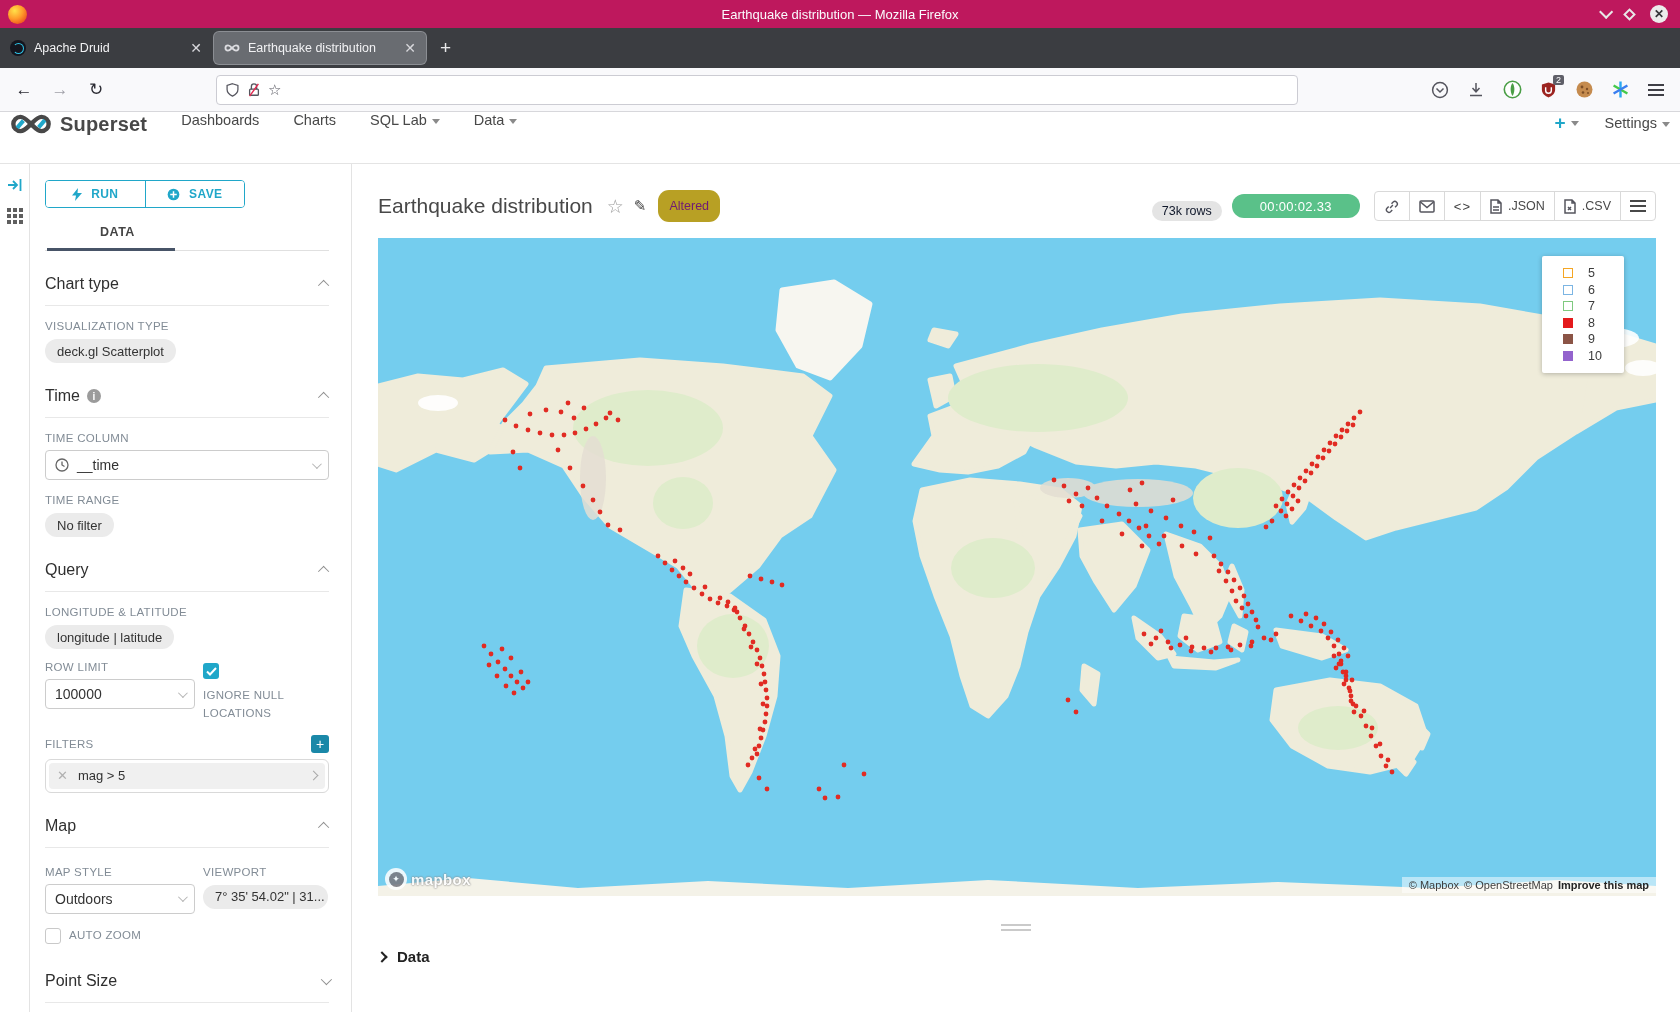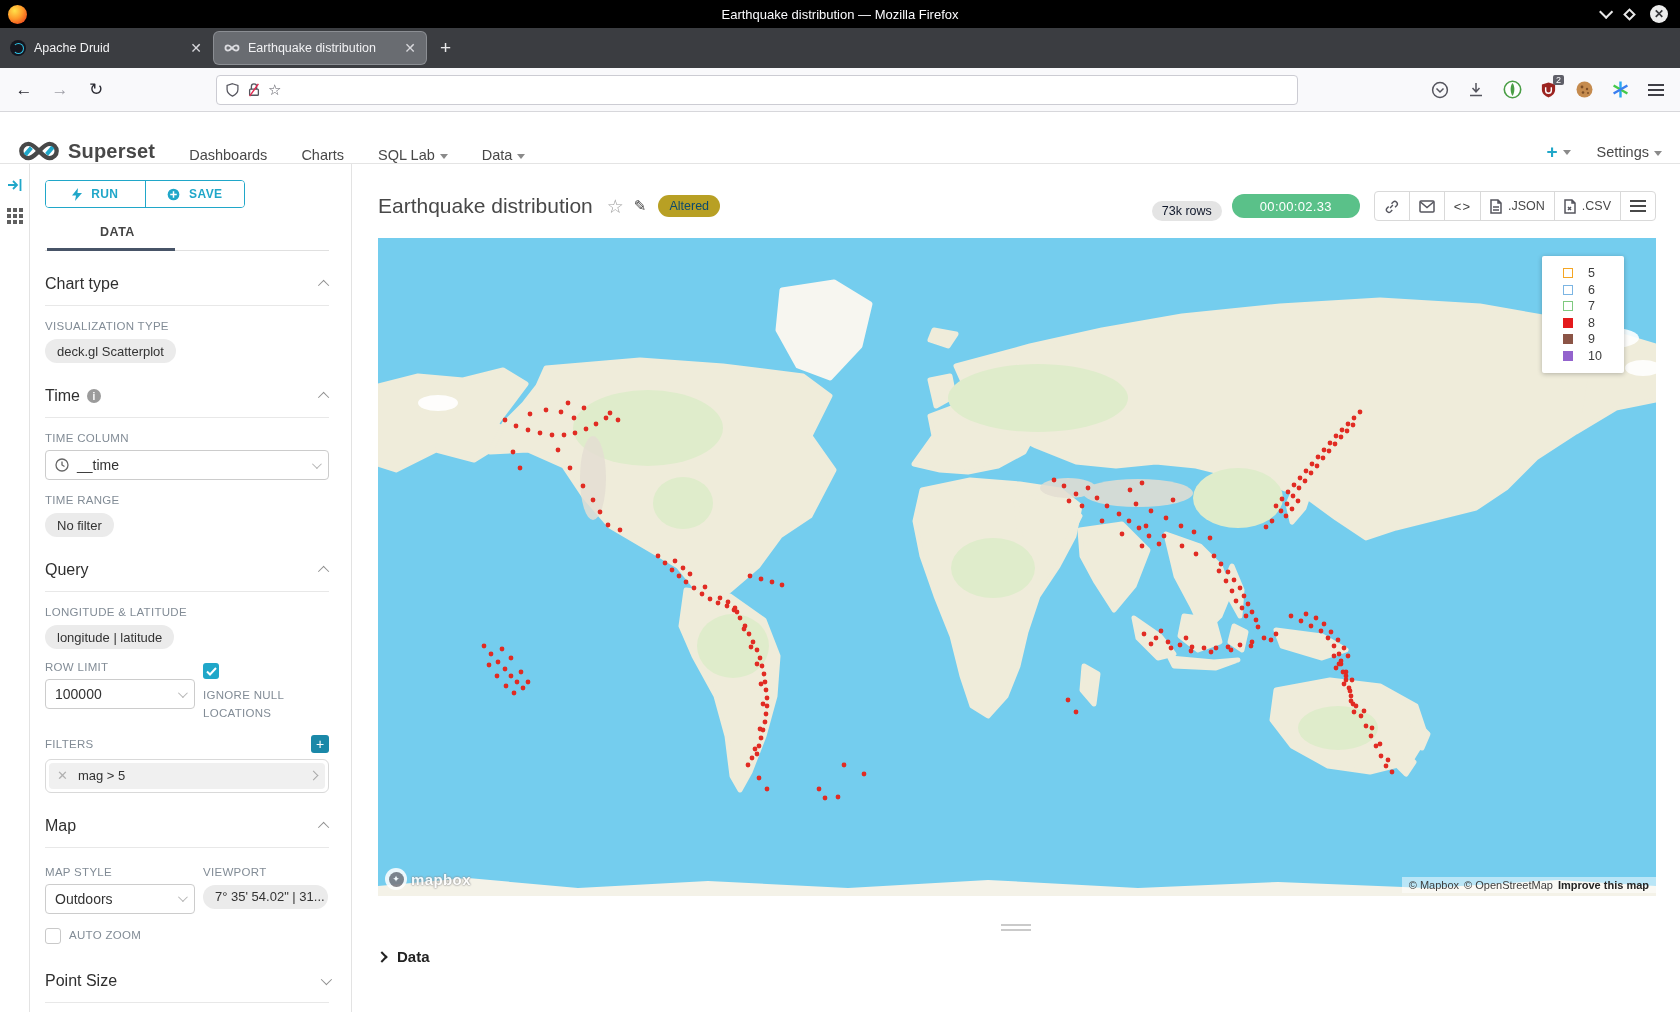--- a/index.html
+++ b/index.html
@@ -1,20 +1,20 @@
 <!DOCTYPE html>
 <html><head>
 <meta charset="utf-8">
 <style>
   * { margin:0; padding:0; box-sizing:border-box; }
   html,body { width:1680px; height:1012px; overflow:hidden; background:#fff;
     font-family:"Liberation Sans", sans-serif; }
 
   
-  .titlebar { height:28px; background:#000000; color:#fbfbfe; display:flex; align-items:center;
+  .titlebar { height:28px; background:#be185d; color:#fbfbfe; display:flex; align-items:center;
     position:relative; font-size:13px; }
   .ff-logo { width:19px; height:19px; border-radius:50%; margin-left:8px;
     background:radial-gradient(circle at 35% 30%, #ffe14a 0%, #ff9a2a 45%, #f25c1f 75%, #b5007f 100%); }
   .win-title { position:absolute; left:0; right:0; text-align:center; pointer-events:none; }
   .win-controls { margin-left:auto; display:flex; align-items:center; gap:16px; padding-right:12px; z-index:2; }
   .wc-min { width:10px; height:10px; border-right:2px solid #e8e8e8; border-bottom:2px solid #e8e8e8;
     transform:rotate(45deg) translateY(-3px); }
   .wc-max { width:9px; height:9px; border:2px solid #e8e8e8; transform:rotate(45deg); }
   .wc-close { width:18px; height:18px; border-radius:50%; background:#ececec; color:#35363a;
     display:flex; align-items:center; justify-content:center; font-size:12px; font-weight:bold; }
@@ -41,22 +41,22 @@
   .url-text .host { color:#15141a; }
   .url-star { color:#55555e; font-size:15px; }
   .tb-icons { margin-left:auto; display:flex; align-items:center; gap:16px; padding-right:4px; }
   .tb-ic { width:20px; height:20px; display:flex; align-items:center; justify-content:center; position:relative; }
   .badge2 { position:absolute; top:-5px; right:-6px; background:#5f5f68; color:#fff; font-size:9px;
     padding:0 3px; border-radius:2px; }
   .hamburger { display:flex; flex-direction:column; gap:3px; }
   .hamburger i { width:16px; height:2px; background:#3f3f46; }
 
   
-  .snav { height:52px; background:#fff; border-bottom:1px solid #e4e4e4; display:flex; align-items:flex-end;
-    padding:0 18px; }
+  .snav { height:52px; background:#fff; border-bottom:1px solid #e4e4e4; display:flex; align-items:flex-start;
+    padding:0 10px; }
   .brand { display:flex; align-items:center; gap:8px; }
   .brand-name { font-size:20px; font-weight:bold; color:#484848; letter-spacing:.2px; }
   .snav-items { display:flex; align-items:center; gap:34px; margin-left:34px; font-size:14.5px; color:#484848; }
   .caret { display:inline-block; width:0; height:0; border-left:4px solid transparent;
     border-right:4px solid transparent; border-top:5px solid #8a8a8a; margin-left:5px; vertical-align:middle; }
   .snav-right { margin-left:auto; display:flex; align-items:center; gap:26px; }
   .plus-btn { color:#20a7c9; font-size:19px; font-weight:bold; }
   .settings { font-size:14.5px; color:#484848; }
 
   
@@ -109,21 +109,21 @@
   .filter-x { color:#b0b0b0; font-size:13px; margin-right:10px; }
   .filter-arrow { margin-left:auto; width:7px; height:7px; border-right:1.8px solid #a9a9a9;
     border-top:1.8px solid #a9a9a9; transform:rotate(45deg); }
 
   
   .main { flex:1; position:relative; }
   .chart-header { height:74px; margin:0 24px 0 26px; display:flex; align-items:center; padding-top:10px; }
   .chart-title { font-size:21px; color:#484848; }
   .hdr-ic { margin-left:14px; color:#9a9a9a; font-size:19px; }
   .edit-ic { margin-left:10px; color:#424242; font-size:15px; }
-  .altered { margin-left:12px; background:#b8a024; color:#0c4a6e; font-size:12.5px; height:22px; padding:0 11px;
+  .altered { margin-left:12px; background:#b8a024; color:#701a75; font-size:12.5px; height:32px; padding:0 11px;
     border-radius:11px; display:inline-flex; align-items:center; }
   .hdr-right { margin-left:auto; display:flex; align-items:center; }
   .rows-pill { background:#e4e4e4; color:#0f172a; font-size:12.5px; height:20px; padding:0 10px;
     border-radius:10px; display:flex; align-items:center;margin-top:10px; }
   .timer-pill { margin-left:10px; background:#5ac189; color:#fff; font-size:13px; height:24px; padding:0 28px;
     border-radius:12px; display:flex; align-items:center; letter-spacing:.3px; }
   .btn-group { margin-left:14px; display:flex; }
   .gbtn { height:30px; min-width:36px; background:#fff; border:1px solid #d9d9d9; margin-left:-1px;
     display:flex; align-items:center; justify-content:center; gap:6px; padding:0 9px; color:#484848;
     font-size:12.5px; }

